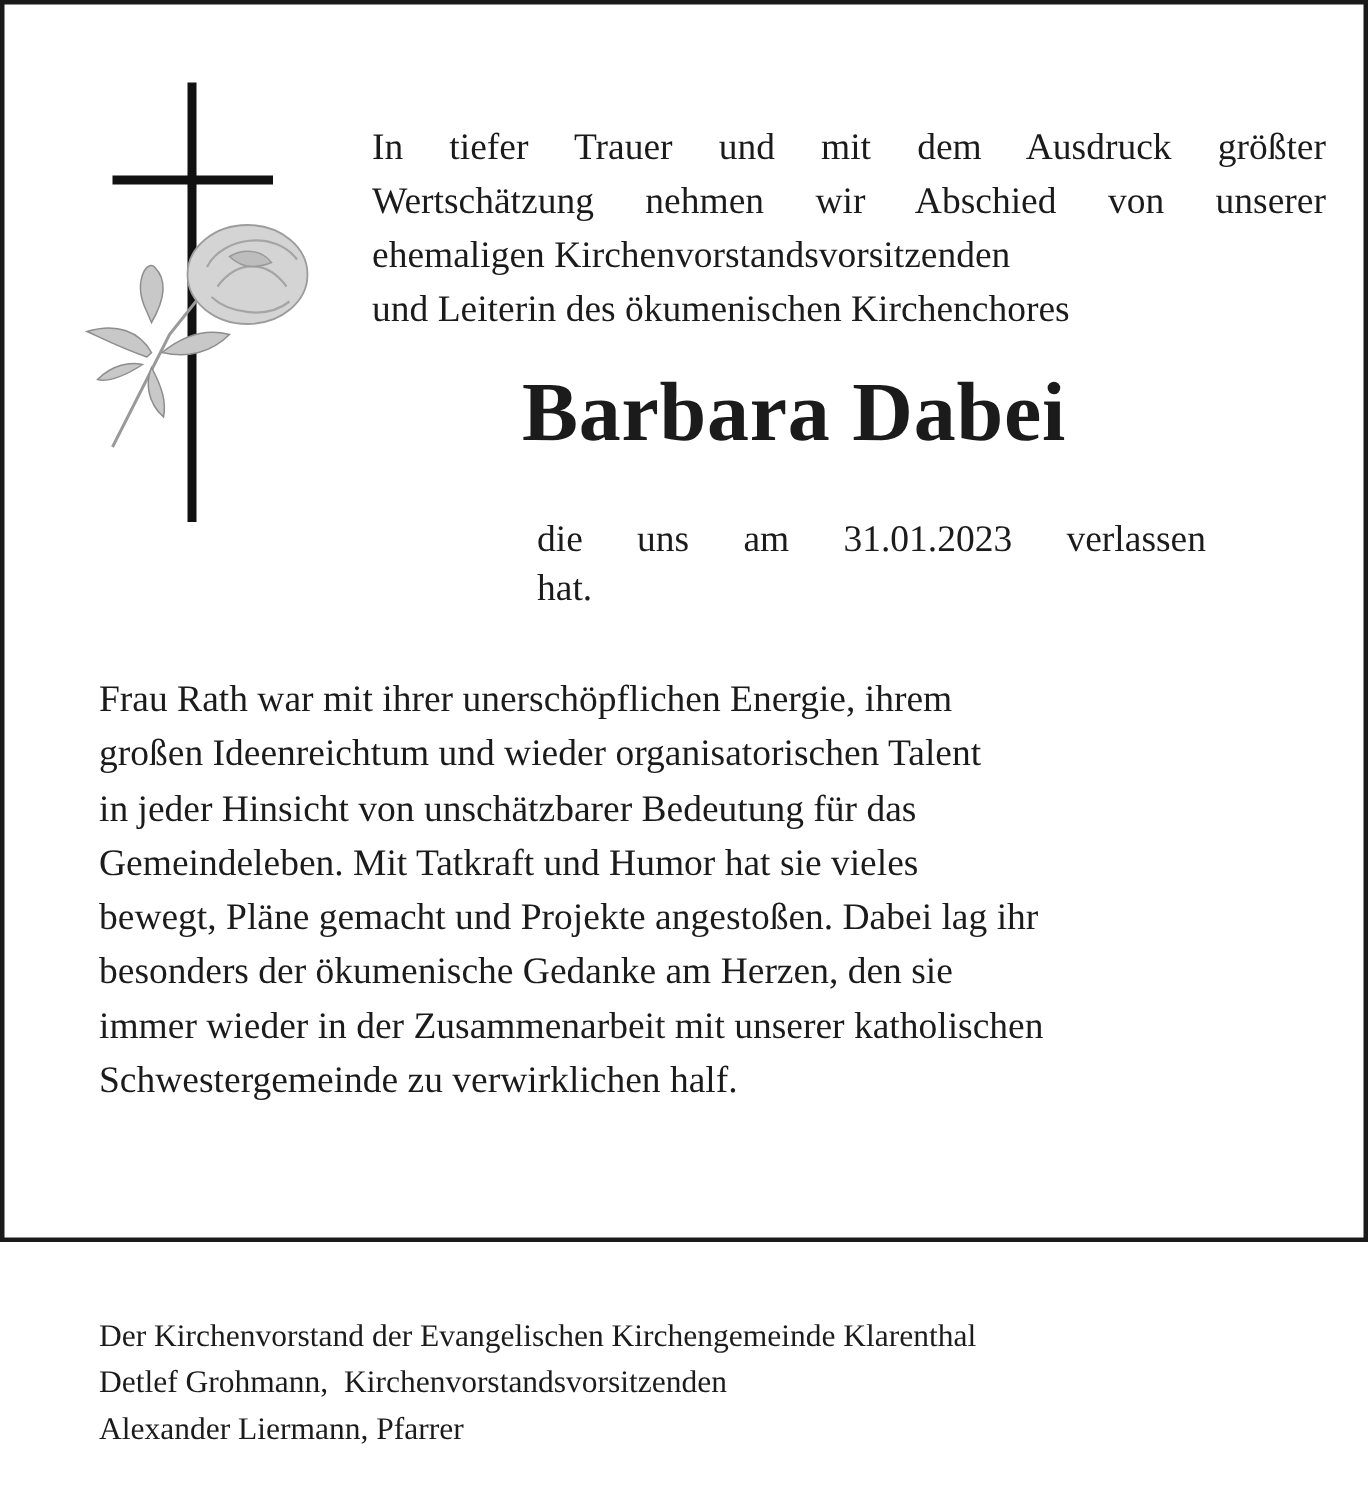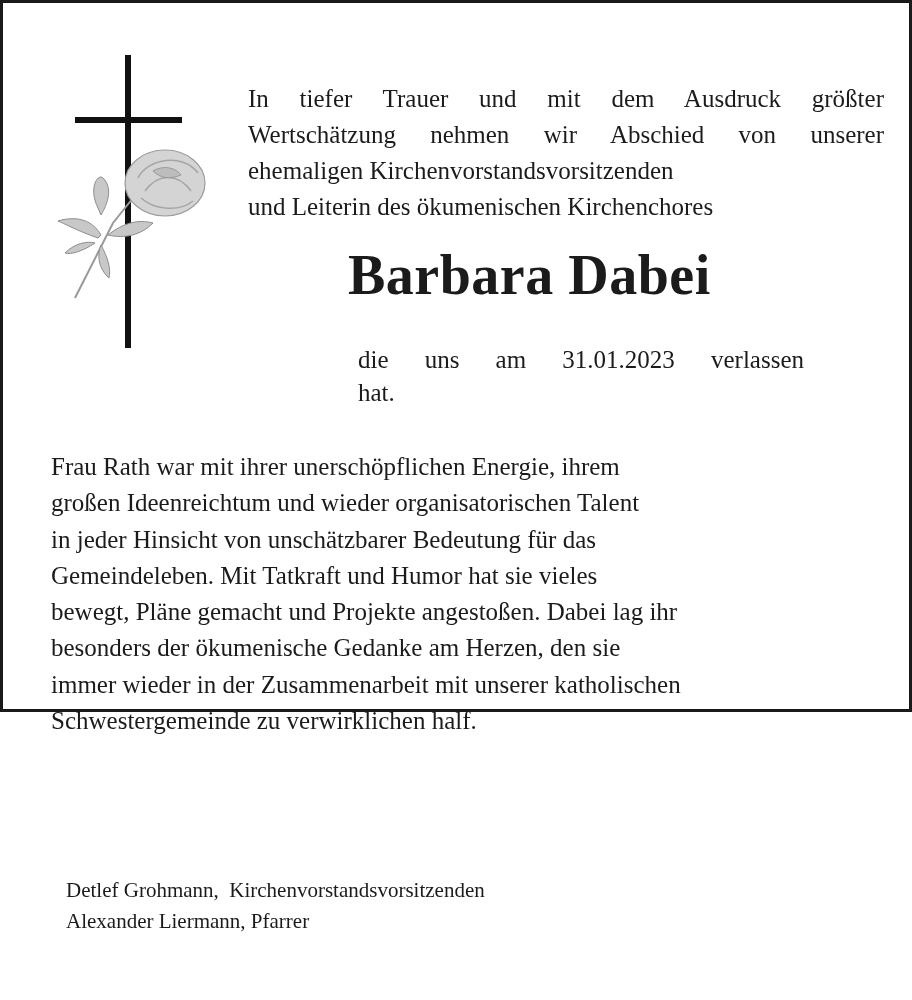--- a/index.html
+++ b/index.html
@@ -1,29 +1,29 @@
 <!DOCTYPE html>
 <html><head>
 <meta charset="utf-8">
 <style>
   html, body { margin:0; padding:0; background:#ffffff; }
   body { width:912px; height:1000px; position:relative; overflow:hidden; }
-  .frame { position:absolute; left:0; top:0; width:912px; height:712px; box-sizing:border-box;
+  .frame { position:absolute; left:0; top:0; width:912px; height:828px; box-sizing:border-box;
     border:3px solid #1a1a1a; background:#fff; }
   .serif { font-family:"Liberation Serif","DejaVu Serif",serif; color:#1b1b1b; }
   .cross-v { position:absolute; left:122px; top:52px; width:6px; height:293px; background:#111; }
   .cross-h { position:absolute; left:72px; top:114px; width:107px; height:6px; background:#111; }
   .rose { position:absolute; left:50px; top:140px; width:160px; height:160px; }
   .intro { position:absolute; left:245px; top:78px; width:636px; font-size:25px; line-height:36px; }
   .intro .line { display:block; white-space:nowrap; }
   .intro .just { text-align:justify; text-align-last:justify; }
   .name { position:absolute; left:345px; top:240px; font-size:56px; font-weight:bold; letter-spacing:0.5px; white-space:nowrap; }
   .date { position:absolute; left:355px; top:340px; width:446px; font-size:25px; line-height:33px; }
   .date .l1 { display:block; text-align:justify; text-align-last:justify; }
-  .body { position:absolute; left:48px; top:446px; width:800px; font-size:25px; line-height:36.3px; }
+  .body { position:absolute; left:63px; top:446px; width:800px; font-size:25px; line-height:36.3px; }
   .body .line { display:block; white-space:nowrap; }
   .closing { position:absolute; left:63px; top:772px; font-size:25px; line-height:36px; }
   .closing .line { display:block; white-space:nowrap; }
   .sig { position:absolute; left:63px; top:872px; font-size:21px; line-height:31px; }
   .sig .line { display:block; white-space:pre; }
 </style>
 </head>
 <body>
 
 <div class="frame">
@@ -68,17 +68,18 @@
     <span class="line">in jeder Hinsicht von unschätzbarer Bedeutung für das</span>
     <span class="line">Gemeindeleben. Mit Tatkraft und Humor hat sie vieles</span>
     <span class="line">bewegt, Pläne gemacht und Projekte angestoßen. Dabei lag ihr</span>
     <span class="line">besonders der ökumenische Gedanke am Herzen, den sie</span>
     <span class="line">immer wieder in der Zusammenarbeit mit unserer katholischen</span>
     <span class="line">Schwestergemeinde zu verwirklichen half.</span>
   </div>
 
 
   <div class="sig serif">
+    <span class="line">Der Kirchenvorstand der Evangelischen Kirchengemeinde Klarenthal</span>
     <span class="line">Detlef Grohmann,  Kirchenvorstandsvorsitzenden</span>
     <span class="line">Alexander Liermann, Pfarrer</span>
   </div>
 
 </div>
 
 </body></html>

